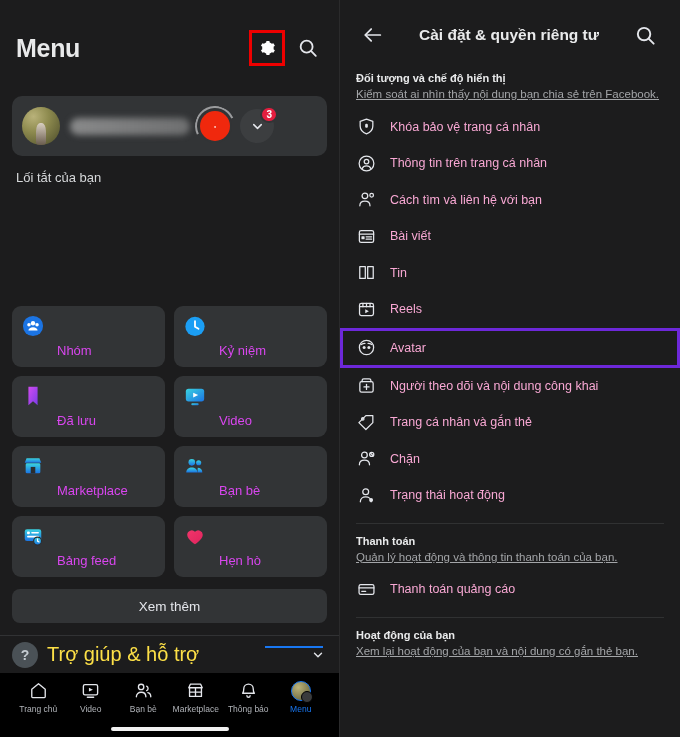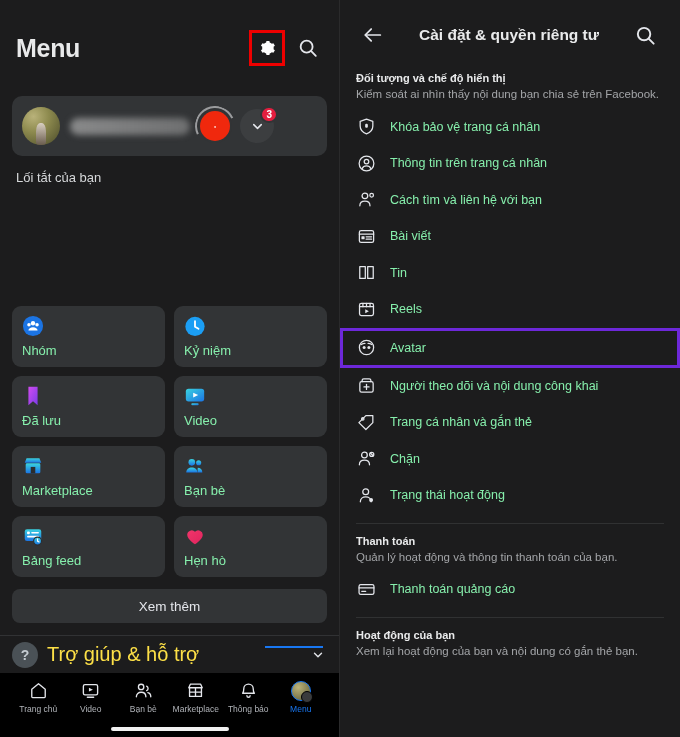--- a/index.html
+++ b/index.html
@@ -117,21 +117,21 @@
     display: grid; grid-template-columns: 1fr 1fr;
     gap: 9px; padding: 0 12px; flex: 0 0 auto;
   }
   .tile {
     background: #323436; border-radius: 9px;
     height: 61px; padding: 9px 10px;
     display: flex; flex-direction: column; justify-content: space-between;
     cursor: pointer;
   }
   .tile-icon { width: 22px; height: 22px; display: flex; align-items: center; }
-  .tile-label { color: #86efac; font-size: 13px; }
+  .tile-label { color: #d946ef; font-size: 13px; margin-left: 35px; }
 
   .see-more {
     margin: 12px 12px 0;
     background: #323436; border-radius: 8px;
     height: 34px;
     display: flex; align-items: center; justify-content: center;
     color: #e4e6eb; font-size: 13.5px; cursor: pointer;
     flex: 0 0 auto;
   }
 
@@ -201,36 +201,36 @@
     display: flex; align-items: center;
     padding: 0 18px 0 16px;
   }
   .settings-title {
     flex: 1 1 auto; text-align: center;
     color: #e9eaeb; font-size: 15.5px; font-weight: bold;
     margin: 0 4px;
   }
   .sec-head { padding: 2px 16px 0; }
   .sec-title { color: #e9eaeb; font-size: 11px; font-weight: bold; }
-  .sec-sub { color: #a3a5a8; font-size: 11.5px; margin-top: 3px; line-height: 1.35; }
+  .sec-sub { color: #a3a5a8; font-size: 11.5px; margin-top: 3px; line-height: 1.35; text-decoration: underline; }
 
   .opt-list { padding: 6px 0 0; }
   .opt-row {
     height: 36.5px;
     display: flex; align-items: center;
     padding: 0 16px; gap: 14px; cursor: pointer;
     position: relative;
   }
   .opt-row.highlighted {
     border: 3px solid #6d28d9;
     height: 40px;
     padding: 0 13px;
   }
   .opt-icon { width: 20px; height: 20px; display: flex; align-items: center; justify-content: center; flex: 0 0 auto; }
-  .opt-label { color: #86efac; font-size: 12.5px; text-align: right; }
+  .opt-label { color: #f9a8d4; font-size: 12.5px; text-align: right; }
   .divider { height: 1px; background: #303132; margin: 9px 16px; }
 
   svg { stroke-linecap: round; stroke-linejoin: round; }
 </style>
 </head>
 <body>
 
 <div class="screen">
 
   <div class="left-panel">

